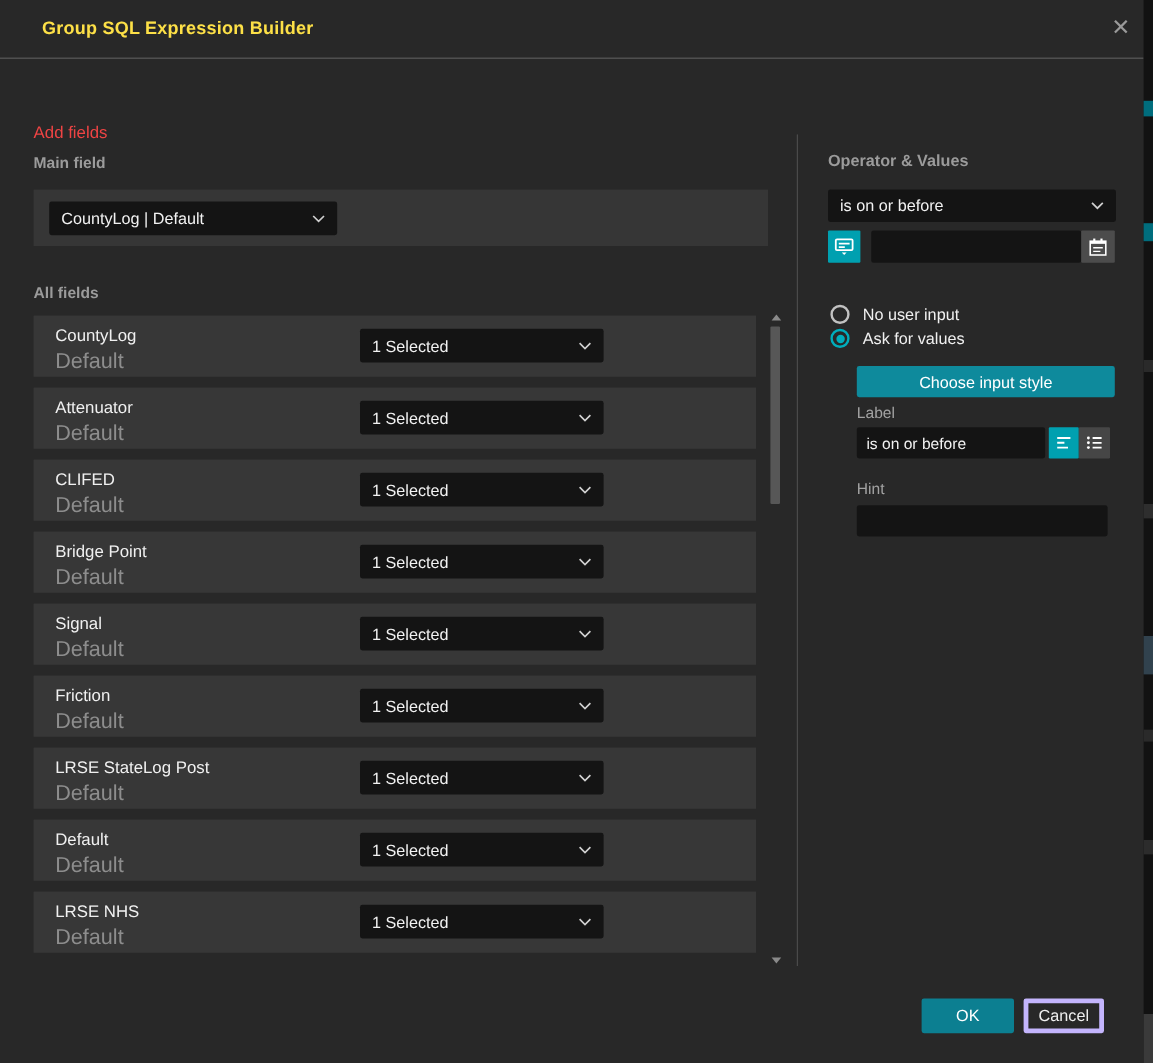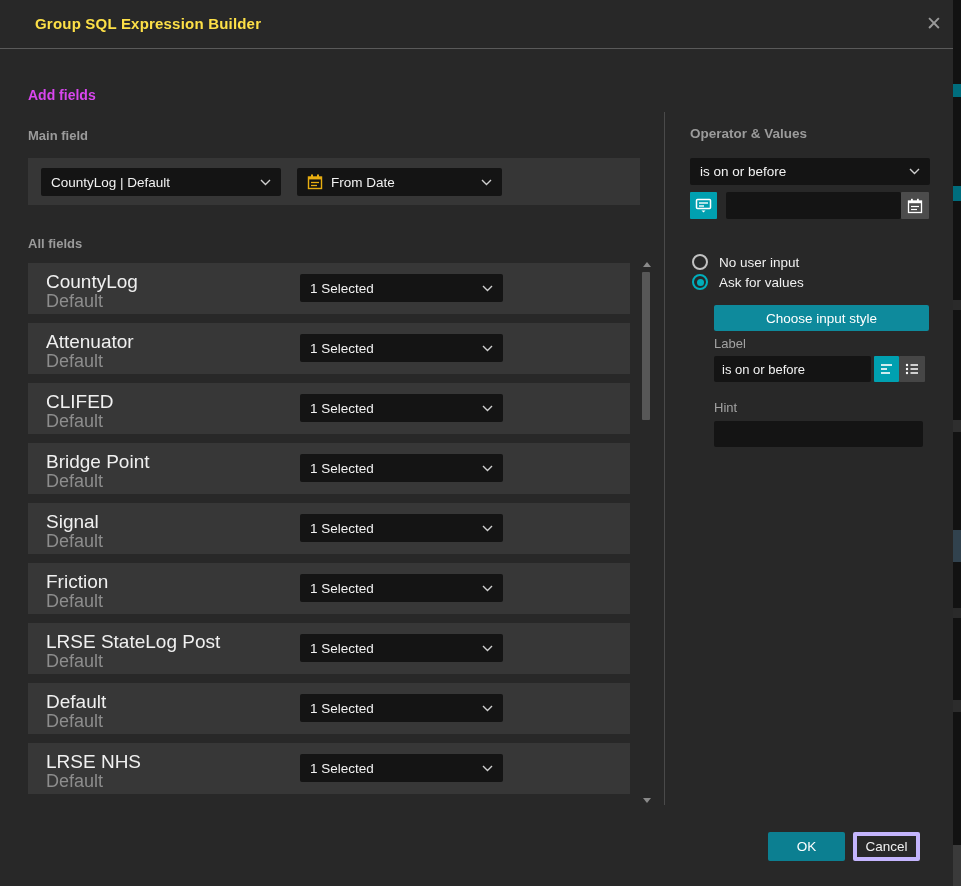--- a/index.html
+++ b/index.html
@@ -8,37 +8,37 @@
   #screen {
     position:relative; width:961px; height:886px;
     background:#282828; overflow:hidden;
     -webkit-font-smoothing:antialiased;
   }
   
   .dlg-header { position:absolute; left:0; top:0; width:953px; height:49px; background:#282828; border-bottom:1px solid #5a5a5a; }
   .dlg-title { position:absolute; left:17px; top:15px; font-size:15px; font-weight:700; color:#fde047; letter-spacing:.2px;margin-left:18px; }
   .close-btn { position:absolute; left:921px; top:11px; width:26px; height:26px; color:#9a9a9a; font-size:19px; line-height:26px; text-align:center; cursor:pointer; }
   
-  .h-add { position:absolute; left:28px; top:87px; font-size:14px; font-weight:700; color:#d946ef; }
+  .h-add { position:absolute; left:28px; top:102px; font-size:14px; font-weight:400; color:#ef4444; }
   .sub-label { position:absolute; font-size:13px; font-weight:700; color:#9b9b9b; }
   
   .dd, .tinput {
     position:absolute; background:#141414; border-radius:2px;
     display:flex; align-items:center; color:#f2f2f2; font-size:13.5px;
   }
   .dd { padding:0 10px; justify-content:space-between; cursor:pointer; }
   .dd .dd-txt { display:flex; align-items:center; gap:8px; white-space:nowrap; overflow:hidden; }
   .chev { flex:0 0 auto; }
   .tinput { padding:0 8px; }
   
   .main-panel { position:absolute; left:28px; top:158px; width:612px; height:47px; background:#363636; }
   
   .fields-list { position:absolute; left:28px; top:263px; width:602px; display:flex; flex-direction:column; gap:9px; }
   .field-card { position:relative; height:51px; background:#373737; }
-  .fc-name { position:absolute; left:18px; top:8px; font-size:19px; color:#f0f0f0; }
+  .fc-name { position:absolute; left:18px; top:8px; font-size:14px; color:#f0f0f0; }
   .fc-sub  { position:absolute; left:18px; top:28px; font-size:18px; color:#8d8d8d; }
   .fc-dd   { left:272px; top:11px; width:203px; height:28px; }
   
   .vscroll { position:absolute; left:641px; top:258px; width:12px; height:547px; }
   .vs-arrow { position:absolute; left:2px; width:8px; height:6px; }
   .vs-arrow.up { top:4px; border-left:4px solid transparent; border-right:4px solid transparent; border-bottom:5px solid #8a8a8a; width:0; height:0; }
   .vs-arrow.down { bottom:2px; border-left:4px solid transparent; border-right:4px solid transparent; border-top:5px solid #8a8a8a; width:0; height:0; }
   .vs-thumb { position:absolute; left:1px; top:14px; width:8px; height:148px; background:#575757; border-radius:1px; }
   
   .vdivider { position:absolute; left:664px; top:112px; width:1px; height:693px; background:#4a4a4a; }
@@ -74,36 +74,20 @@
 
   <div class="main-panel">
     <div class="dd" style="left:13px; top:10px; width:240px; height:28px;">
       <span class="dd-txt">
           <span>CountyLog | Default</span>
         </span>
       <svg class="chev" width="11" height="7" viewBox="0 0 11 7">
           <polyline points="1,1 5.5,5.5 10,1" fill="none" stroke="#cfcfcf" stroke-width="1.4"></polyline>
         </svg>
     </div>
-    <div class="dd" style="left:269px; top:10px; width:205px; height:28px;">
-      <span class="dd-txt">
-        <svg width="16" height="16" viewBox="0 0 16 16">
-          <rect x="1.5" y="3" width="13" height="11.5" fill="none" stroke="#e8ae11" stroke-width="1.4"></rect>
-          <rect x="1.5" y="3" width="13" height="2.4" fill="#e8ae11"></rect>
-          <rect x="4" y="0.5" width="2" height="3.5" fill="#e8ae11"></rect>
-          <rect x="10" y="0.5" width="2" height="3.5" fill="#e8ae11"></rect>
-          <line x1="4" y1="8.5" x2="12" y2="8.5" stroke="#e8ae11" stroke-width="1.3"></line>
-          <line x1="4" y1="11.5" x2="10" y2="11.5" stroke="#e8ae11" stroke-width="1.3"></line>
-        </svg>
-        <span>From Date</span>
-      </span>
-      <svg class="chev" width="11" height="7" viewBox="0 0 11 7">
-          <polyline points="1,1 5.5,5.5 10,1" fill="none" stroke="#cfcfcf" stroke-width="1.4"></polyline>
-        </svg>
-    </div>
   </div>
 
   <div class="sub-label" style="left:28px; top:236px;">All fields</div>
 
   <div class="fields-list">
     <div class="field-card">
       <div class="fc-name">CountyLog</div>
       <div class="fc-sub">Default</div>
       <div class="dd fc-dd">
         <span>1 Selected</span>

